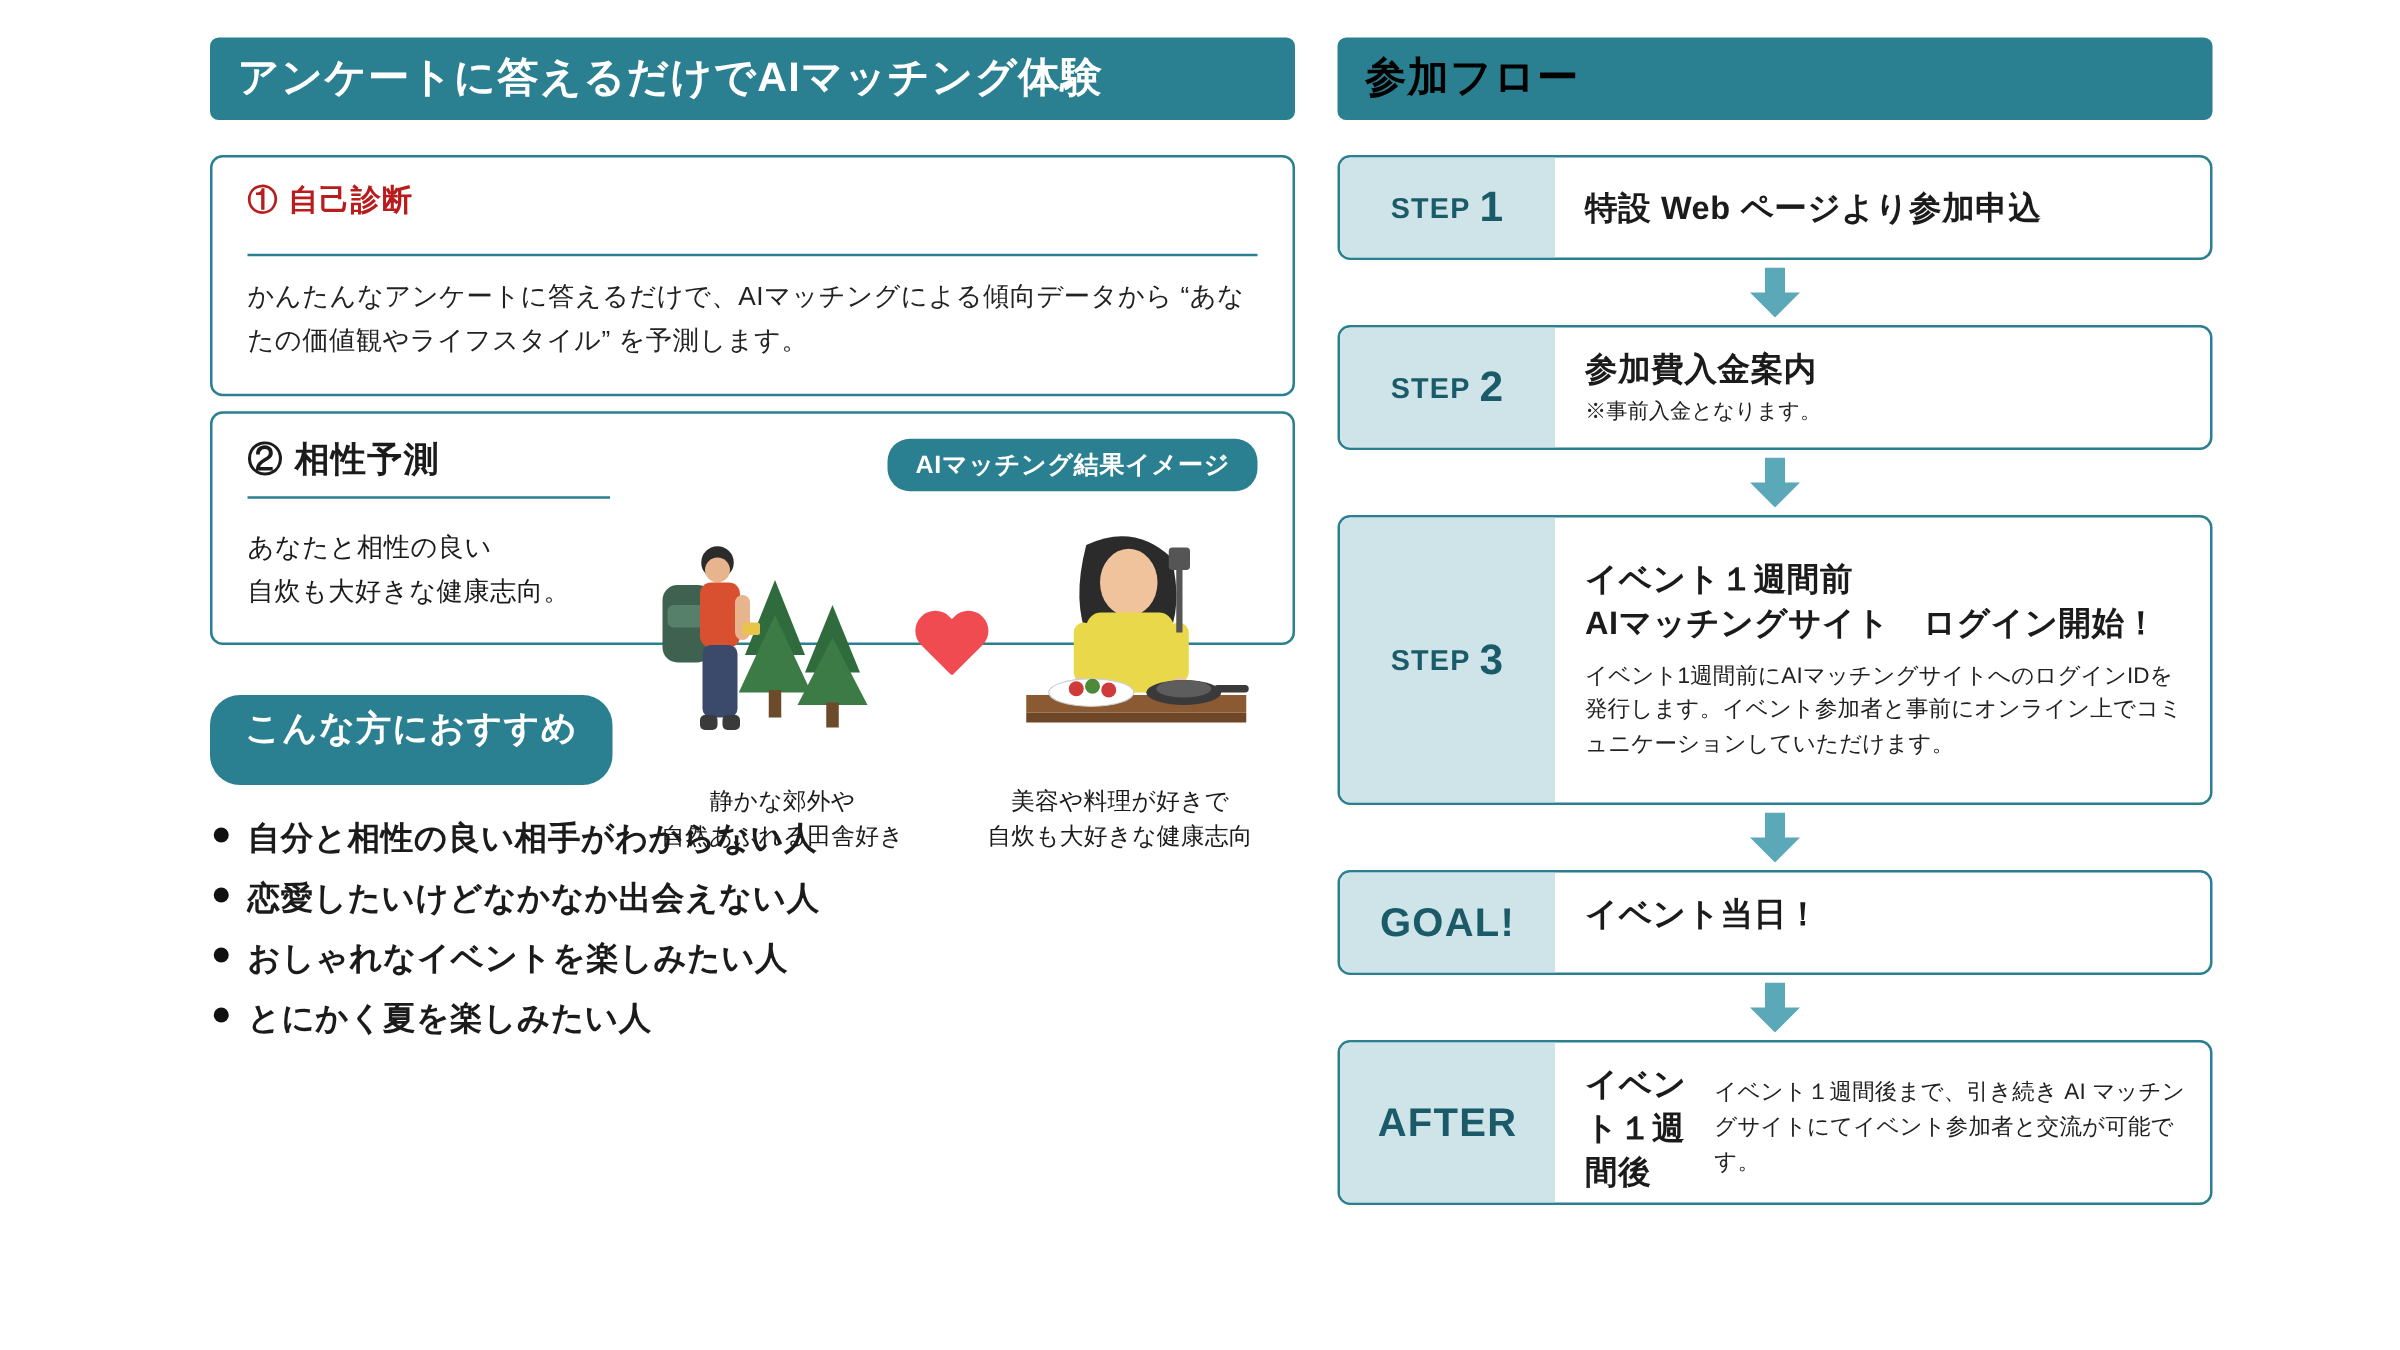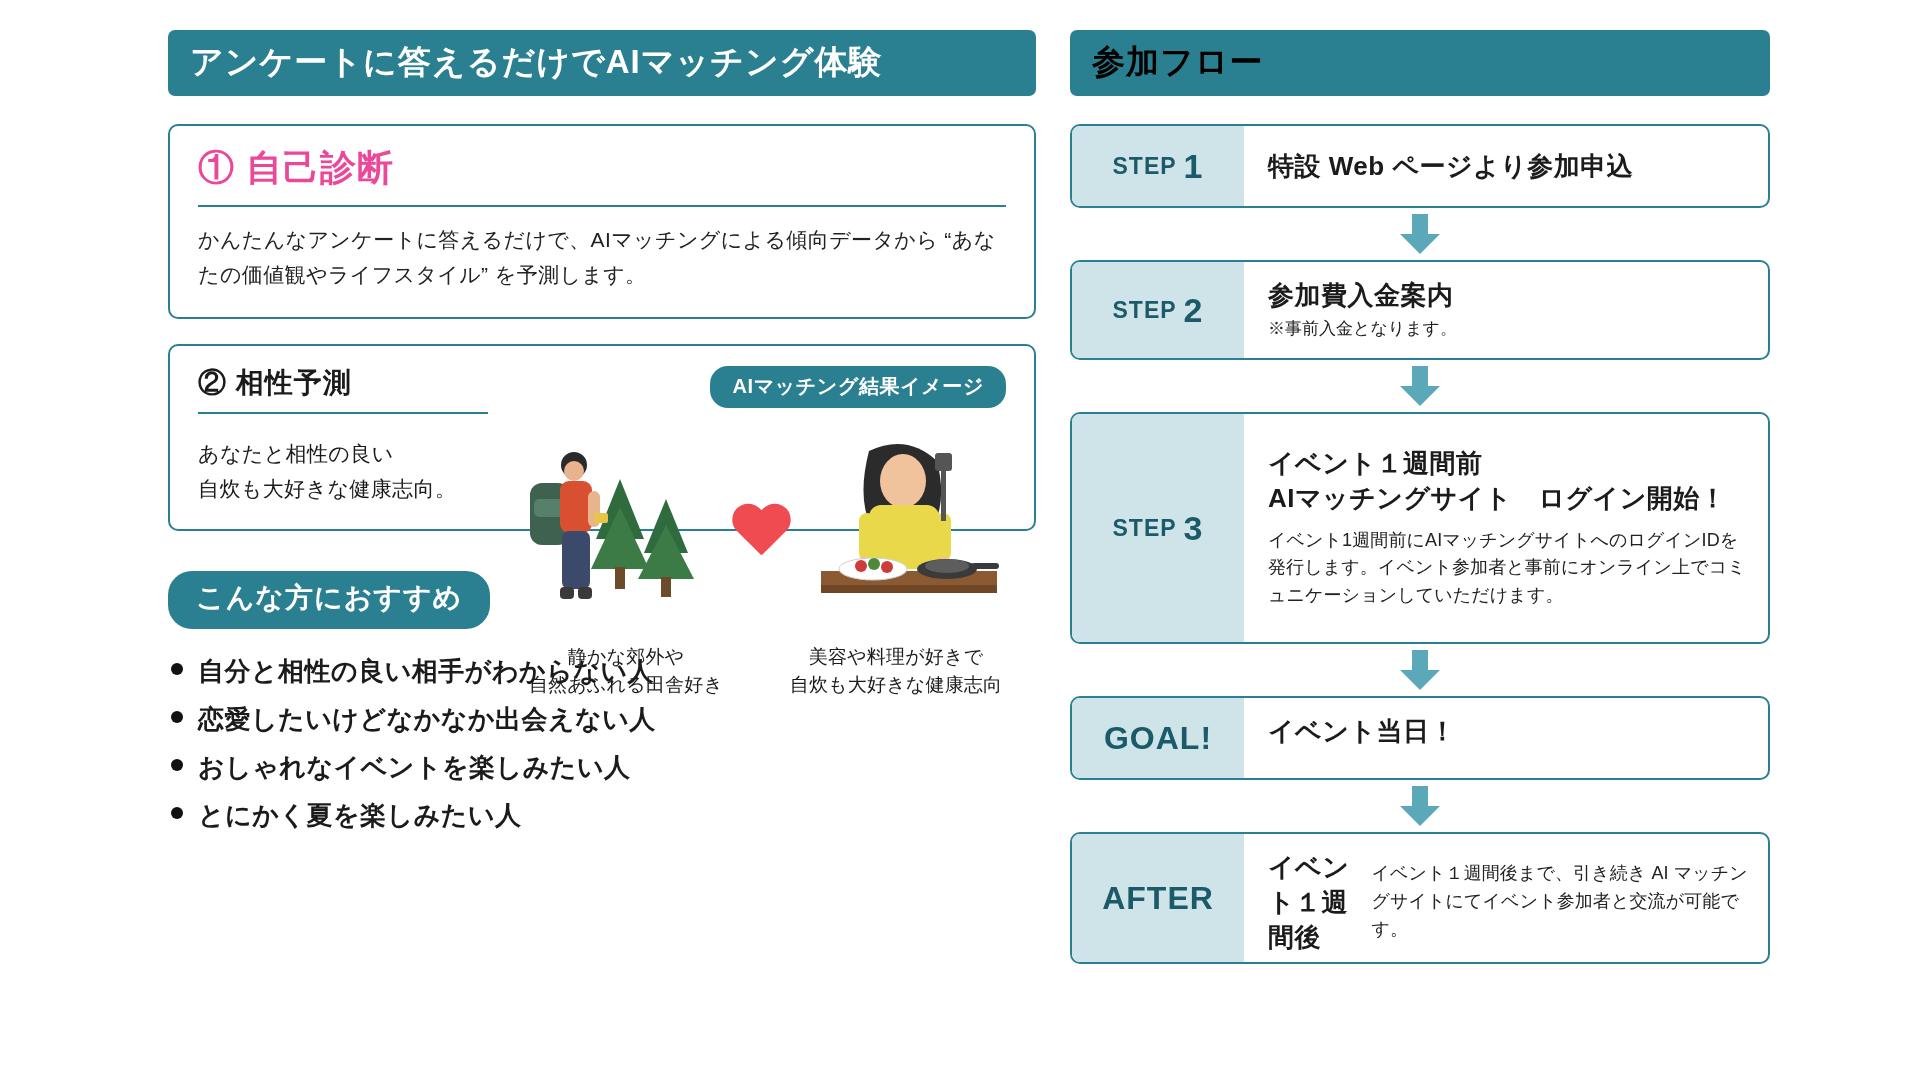--- a/index.html
+++ b/index.html
@@ -63,39 +63,39 @@
     border: 2.5px solid #2a8090;
     border-radius: 10px;
     box-sizing: border-box;
     background: #ffffff;
   }
   .panel-1 {
     margin-top: 28px;
     padding: 18px 28px 24px 28px;
   }
   .panel-title {
-    font-size: 36px;
-    font-weight: bold;
-    color: #ec4899;
-    letter-spacing: 1px;
-    padding-bottom: 12px;
+    font-size: 24px;
+    font-weight: bold;
+    color: #b91c1c;
+    letter-spacing: 1px;
+    padding-bottom: 27px;
   }
   .title-rule {
     border: none;
     border-top: 2px solid #2a8090;
     margin: 0 0 16px 0;
   }
   .panel-body {
     font-size: 21px;
     line-height: 1.65;
     color: #222;
     letter-spacing: 0.4px;
   }
   .panel-2 {
-    margin-top: 25px;
+    margin-top: 12px;
     padding: 18px 28px 22px 28px;
     position: relative;
   }
   .panel-2-head {
     display: flex;
     align-items: flex-start;
     justify-content: space-between;
   }
   .panel-2-left-title {
     font-size: 28px;
@@ -176,21 +176,21 @@
     letter-spacing: 0.2px;
   }
   
   .rec-badge {
     display: inline-block;
     background: #2a8090;
     color: #fff;
     font-size: 28px;
     font-weight: bold;
     border-radius: 24px;
-    padding: 8px 28px 12px 28px;
+    padding: 8px 28px 26px 28px;
     letter-spacing: 1px;
     margin-top: 40px;
   }
   .rec-list {
     margin: 18px 0 0 0;
     padding: 0;
     list-style: none;
   }
   .rec-list li {
     font-size: 26px;

